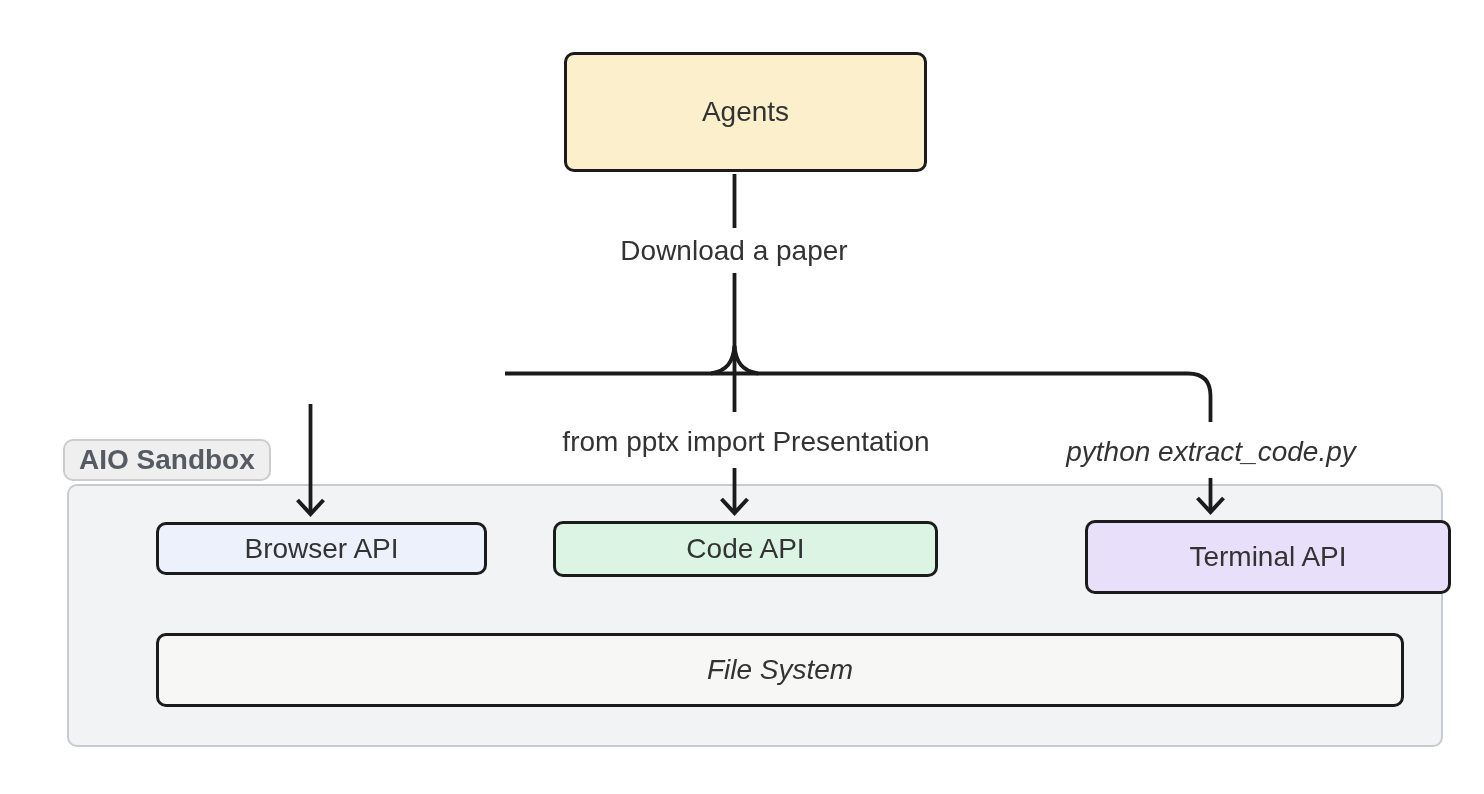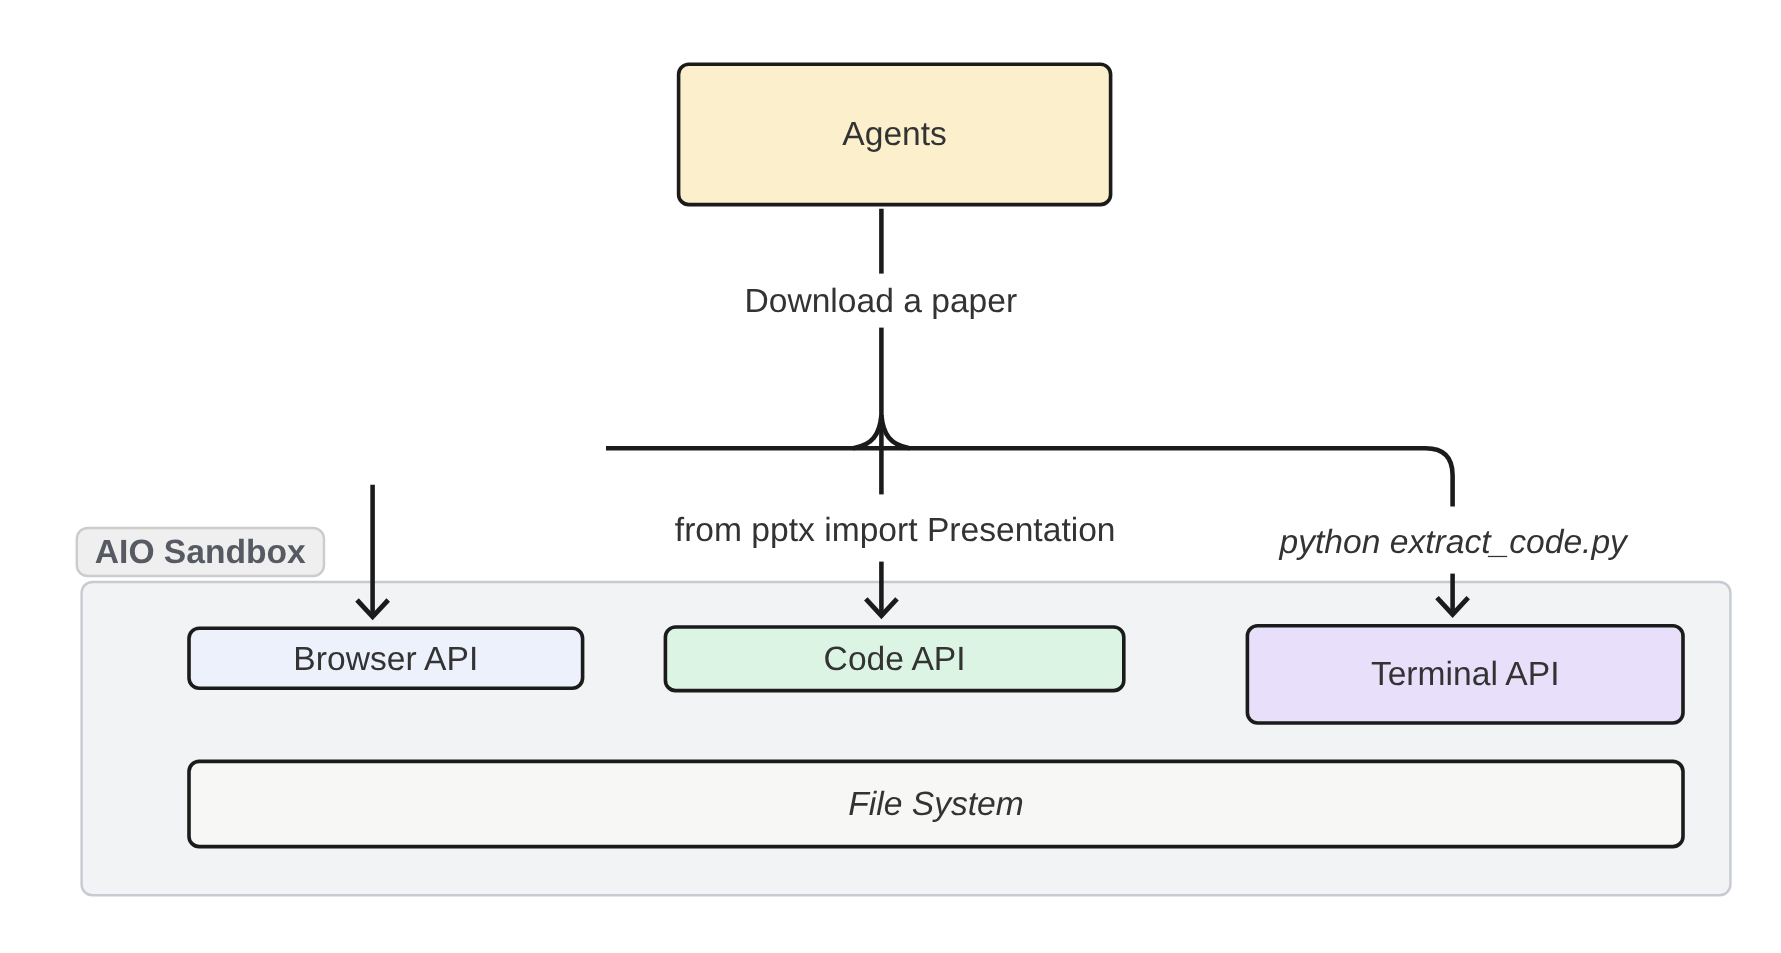--- a/index.html
+++ b/index.html
@@ -19,21 +19,21 @@
   }
   .node {
     position:absolute; box-sizing:border-box;
     display:flex; align-items:center; justify-content:center;
     border:3px solid var(--node-border); border-radius:10px;
     font-size:28px; color:var(--text); z-index:3; white-space:nowrap;margin-left:11px;
   }
   #agents-node     { left:553px; top:52px;  width:363px; height:120px; background:var(--agents-fill); }
   #browser-node    { left:145px; top:522px; width:331px; height:53px;  background:var(--browser-fill); }
   #code-node       { left:542px; top:521px; width:385px; height:56px;  background:var(--code-fill); }
-  #terminal-node   { left:1027px;top:520px; width:366px; height:84px;  background:var(--terminal-fill);text-align:right; }
+  #terminal-node   { left:1074px;top:520px; width:366px; height:74px;  background:var(--terminal-fill);text-align:right; }
   #filesystem-node { left:145px; top:633px; width:1248px;height:74px;  background:var(--filesystem-fill);font-style:italic; }
   #sandbox-container {
     position:absolute; box-sizing:border-box;
     left:67px; top:484px; width:1376px; height:263px;
     background:var(--sandbox-fill); border:2px solid var(--sandbox-border);
     border-radius:10px; z-index:1;
   }
   #sandbox-badge {
     position:absolute; box-sizing:border-box;
     left:63px; top:423px; height:42px; padding:0 14px;

